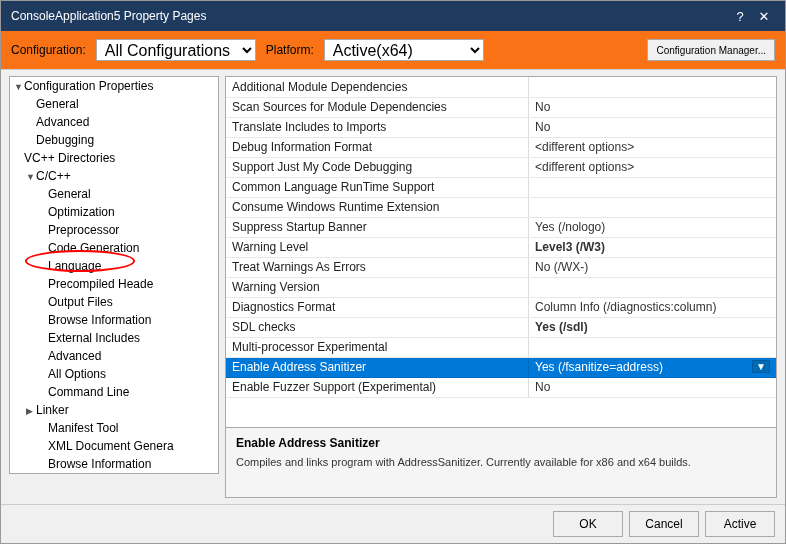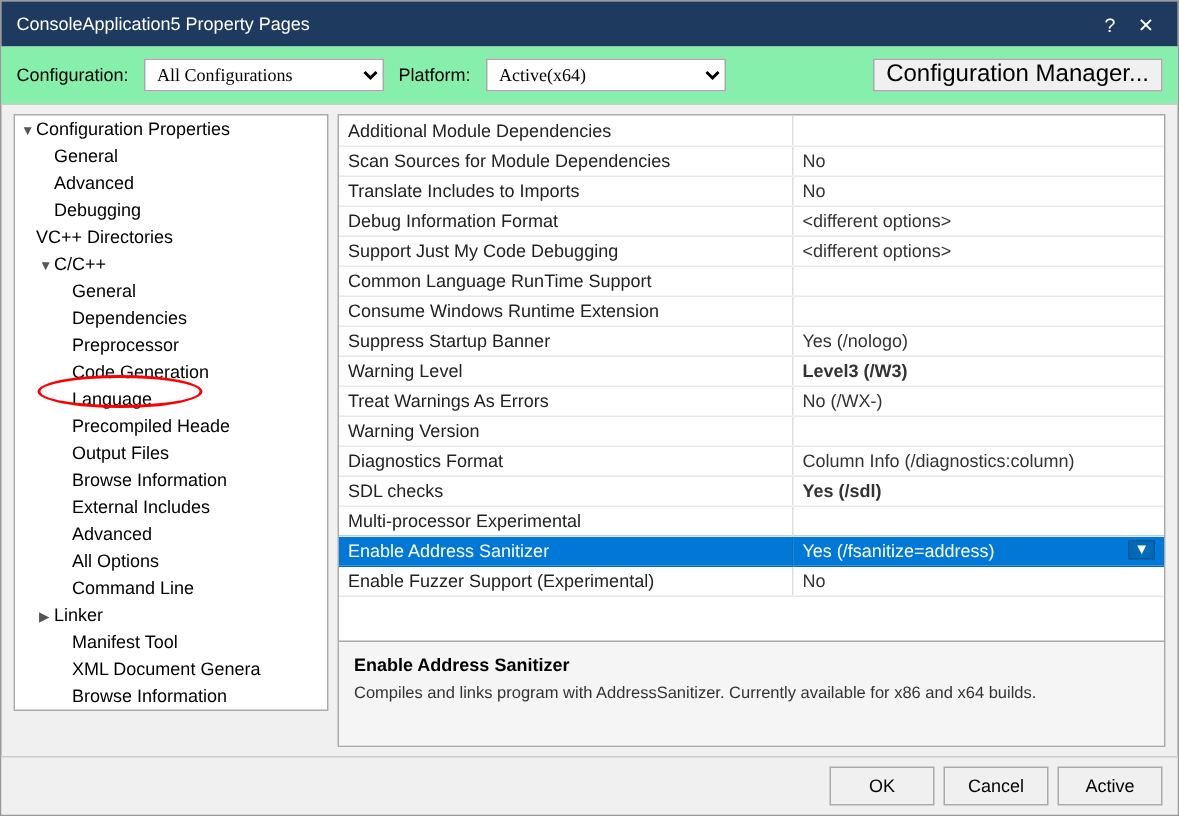--- a/index.html
+++ b/index.html
@@ -41,40 +41,39 @@
       background: transparent;
       border: none;
       color: white;
       cursor: pointer;
       font-size: 13px;
       display: flex;
       align-items: center;
       justify-content: center;
     }
     .config-bar {
-      background: #86efac;
+      background: #f97316;
       padding: 8px 10px;
       display: flex;
       align-items: center;
       gap: 10px;
       border-bottom: 1px solid #ccc;
       flex-shrink: 0;
     }
     .config-select {
       height: 22px;
-      font-size: 12px;
+      font-size: 16px;
       border: 1px solid #aaa;
       padding: 0 4px;
       background: white;
       min-width: 160px;
-      font-family: Liberation Serif, serif;
     }
     .config-btn {
       height: 22px;
-      font-size: 16px;
+      font-size: 10px;
       border: 1px solid #aaa;
       background: #f0f0f0;
       padding: 0 8px;
       cursor: pointer;
       margin-left: auto;
     }
     .main-content {
       display: flex;
       flex: 1;
       overflow: hidden;
@@ -224,21 +223,21 @@
 
     <div class="tree-wrapper">
       <div class="tree-panel" id="tree-panel">
       <div class="tree-item" style="padding-left: 4px;"><span class="caret">▼</span><span>Configuration Properties</span></div>
           <div class="tree-item" style="padding-left: 16px;"><span style="display: inline-block; width: 10px;"></span><span>General</span></div>
           <div class="tree-item" style="padding-left: 16px;"><span style="display: inline-block; width: 10px;"></span><span>Advanced</span></div>
           <div class="tree-item" style="padding-left: 16px;"><span style="display: inline-block; width: 10px;"></span><span>Debugging</span></div>
           <div class="tree-item" style=""><span style="display: inline-block; width: 10px;"></span><span>VC++ Directories</span></div>
           <div class="tree-item" style="padding-left: 16px;"><span class="caret">▼</span><span>C/C++</span></div>
           <div class="tree-item" style="padding-left: 28px;"><span style="display: inline-block; width: 10px;"></span><span>General</span></div>
-          <div class="tree-item" style="padding-left: 28px;"><span style="display: inline-block; width: 10px;"></span><span>Dependencies</span></div>
+          <div class="tree-item" style="padding-left: 28px;"><span style="display: inline-block; width: 10px;"></span><span>Optimization</span></div>
           <div class="tree-item" style="padding-left: 28px;"><span style="display: inline-block; width: 10px;"></span><span>Preprocessor</span></div>
           <div class="tree-item" style="padding-left: 28px;"><span style="display: inline-block; width: 10px;"></span><span>Code Generation</span></div>
           <div class="tree-item" style="padding-left: 28px;"><span style="display: inline-block; width: 10px;"></span><span>Language</span></div>
           <div class="tree-item" style="padding-left: 28px;"><span style="display: inline-block; width: 10px;"></span><span>Precompiled Heade</span></div>
           <div class="tree-item" style="padding-left: 28px;"><span style="display: inline-block; width: 10px;"></span><span>Output Files</span></div>
           <div class="tree-item" style="padding-left: 28px;"><span style="display: inline-block; width: 10px;"></span><span>Browse Information</span></div>
           <div class="tree-item" style="padding-left: 28px;"><span style="display: inline-block; width: 10px;"></span><span>External Includes</span></div>
           <div class="tree-item" style="padding-left: 28px;"><span style="display: inline-block; width: 10px;"></span><span>Advanced</span></div>
           <div class="tree-item" style="padding-left: 28px;"><span style="display: inline-block; width: 10px;"></span><span>All Options</span></div>
           <div class="tree-item" style="padding-left: 28px;"><span style="display: inline-block; width: 10px;"></span><span>Command Line</span></div>

